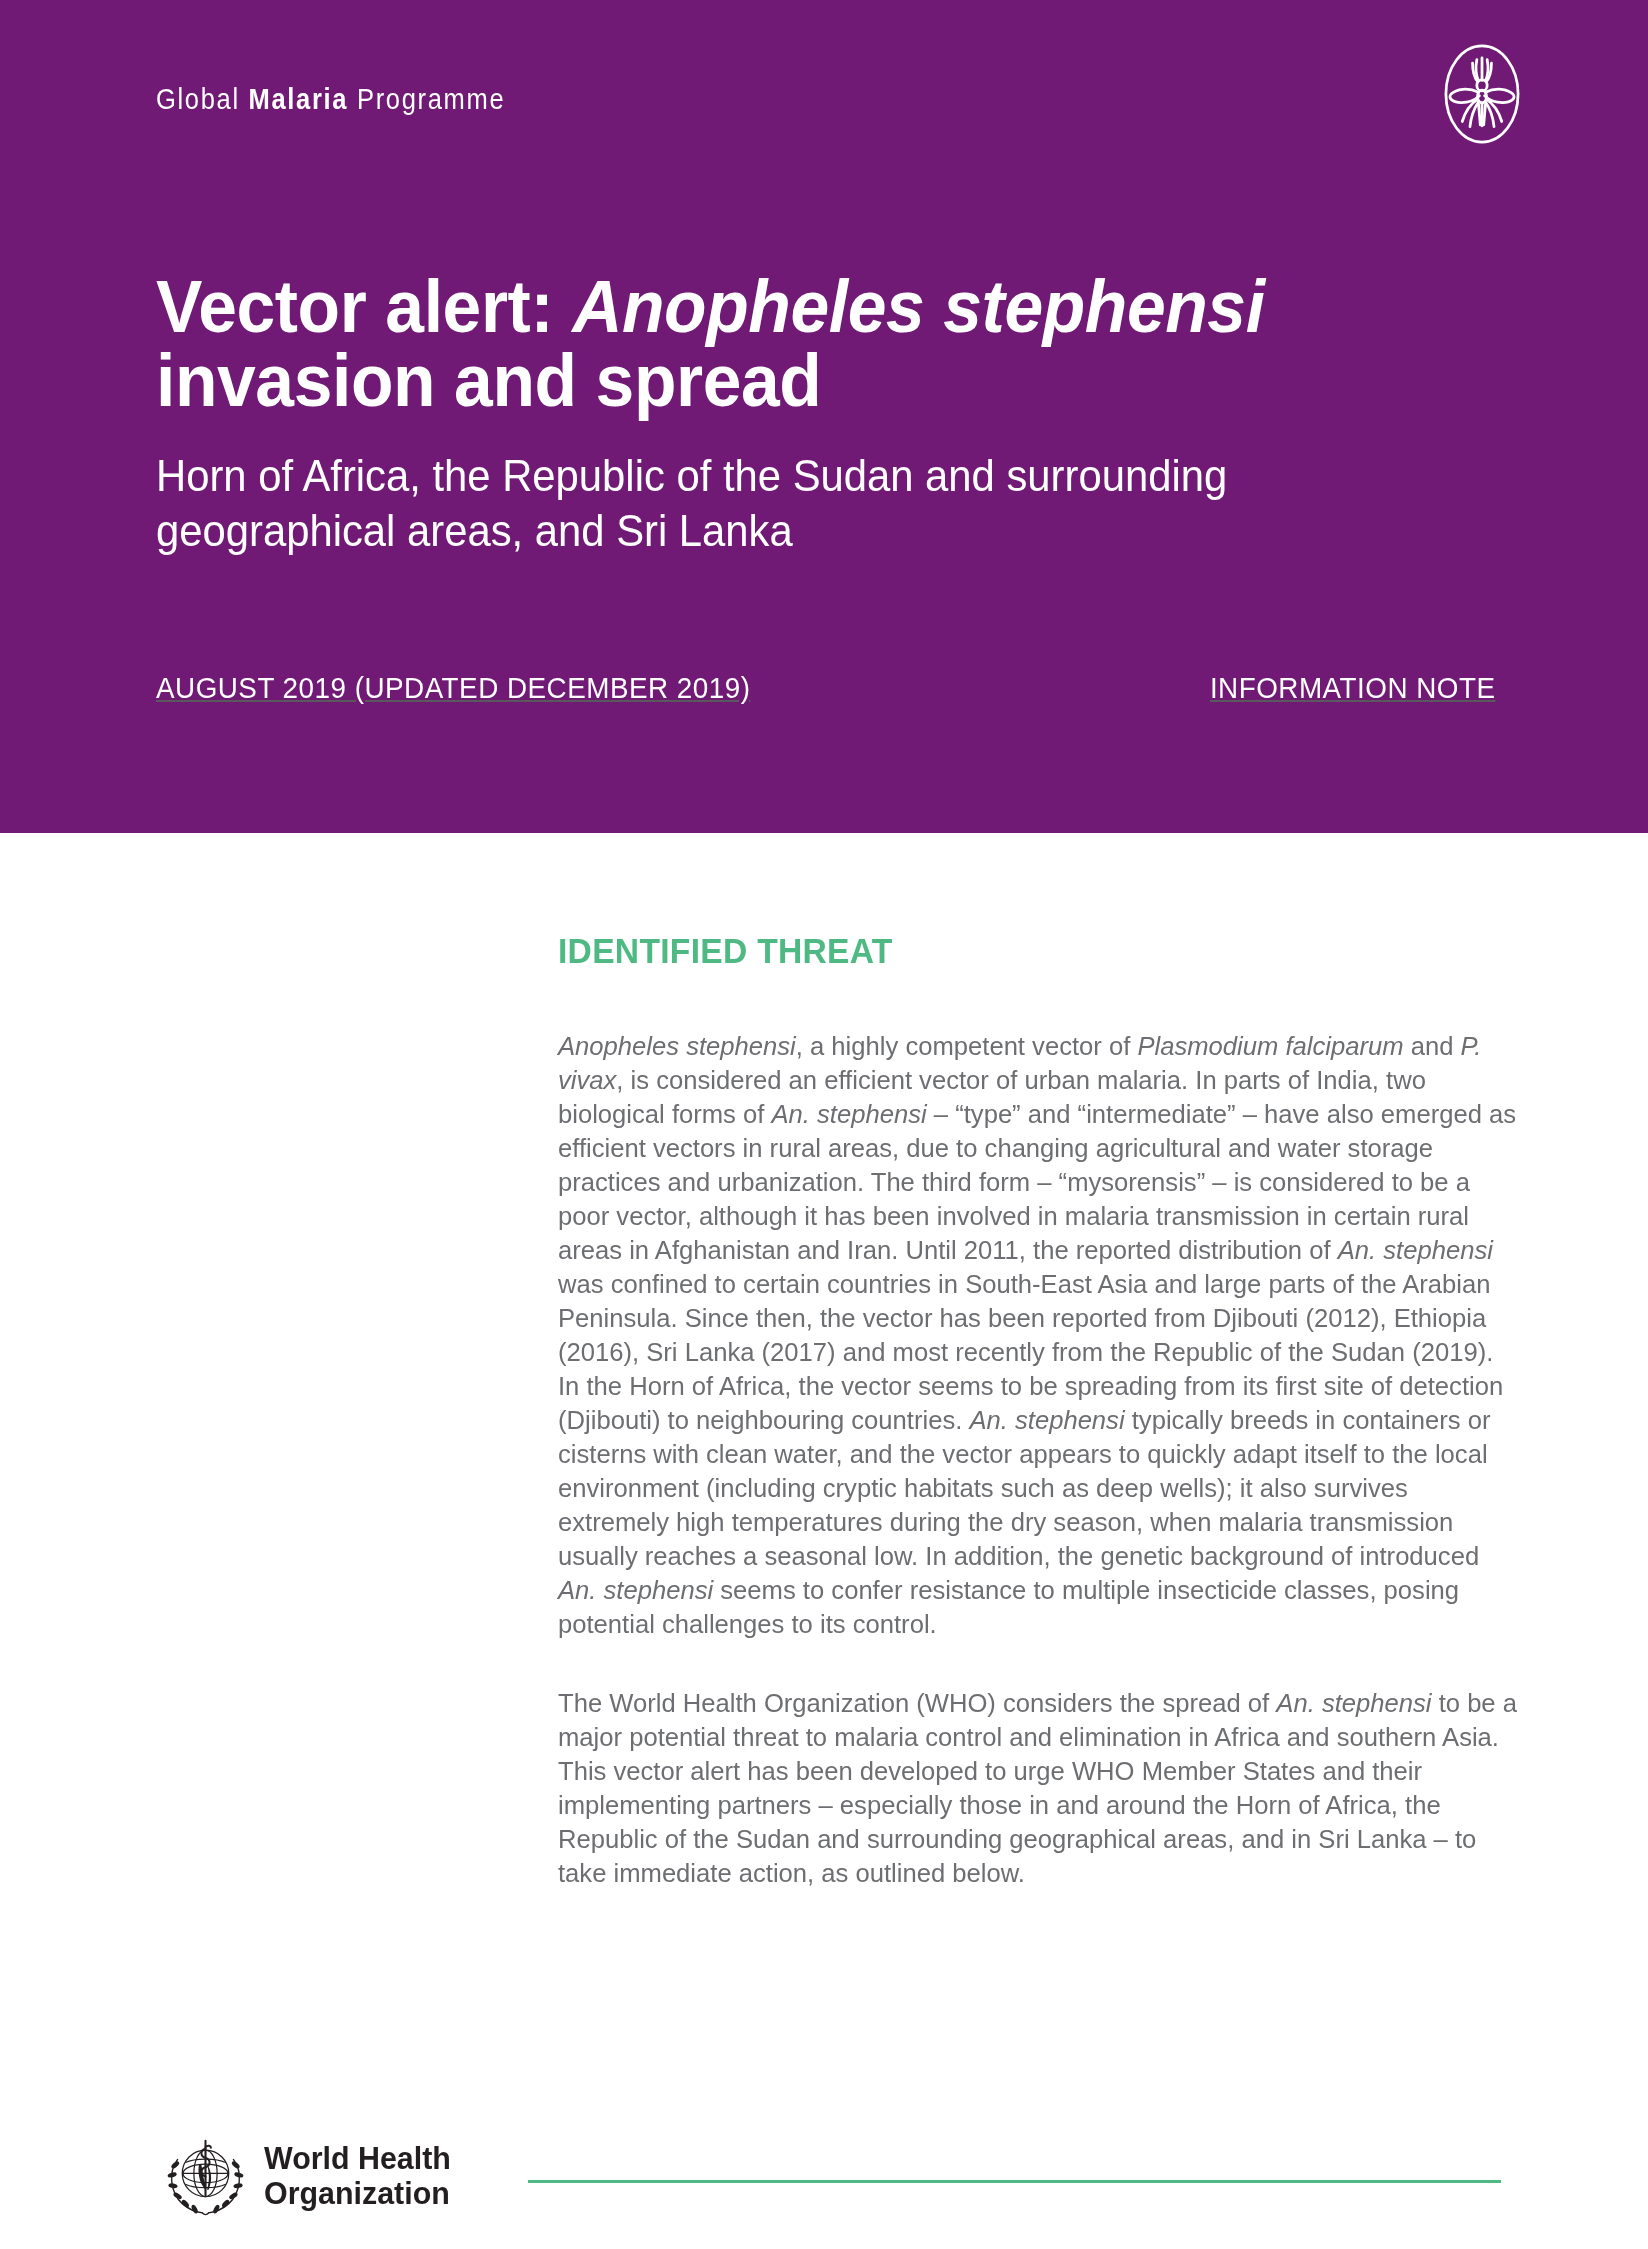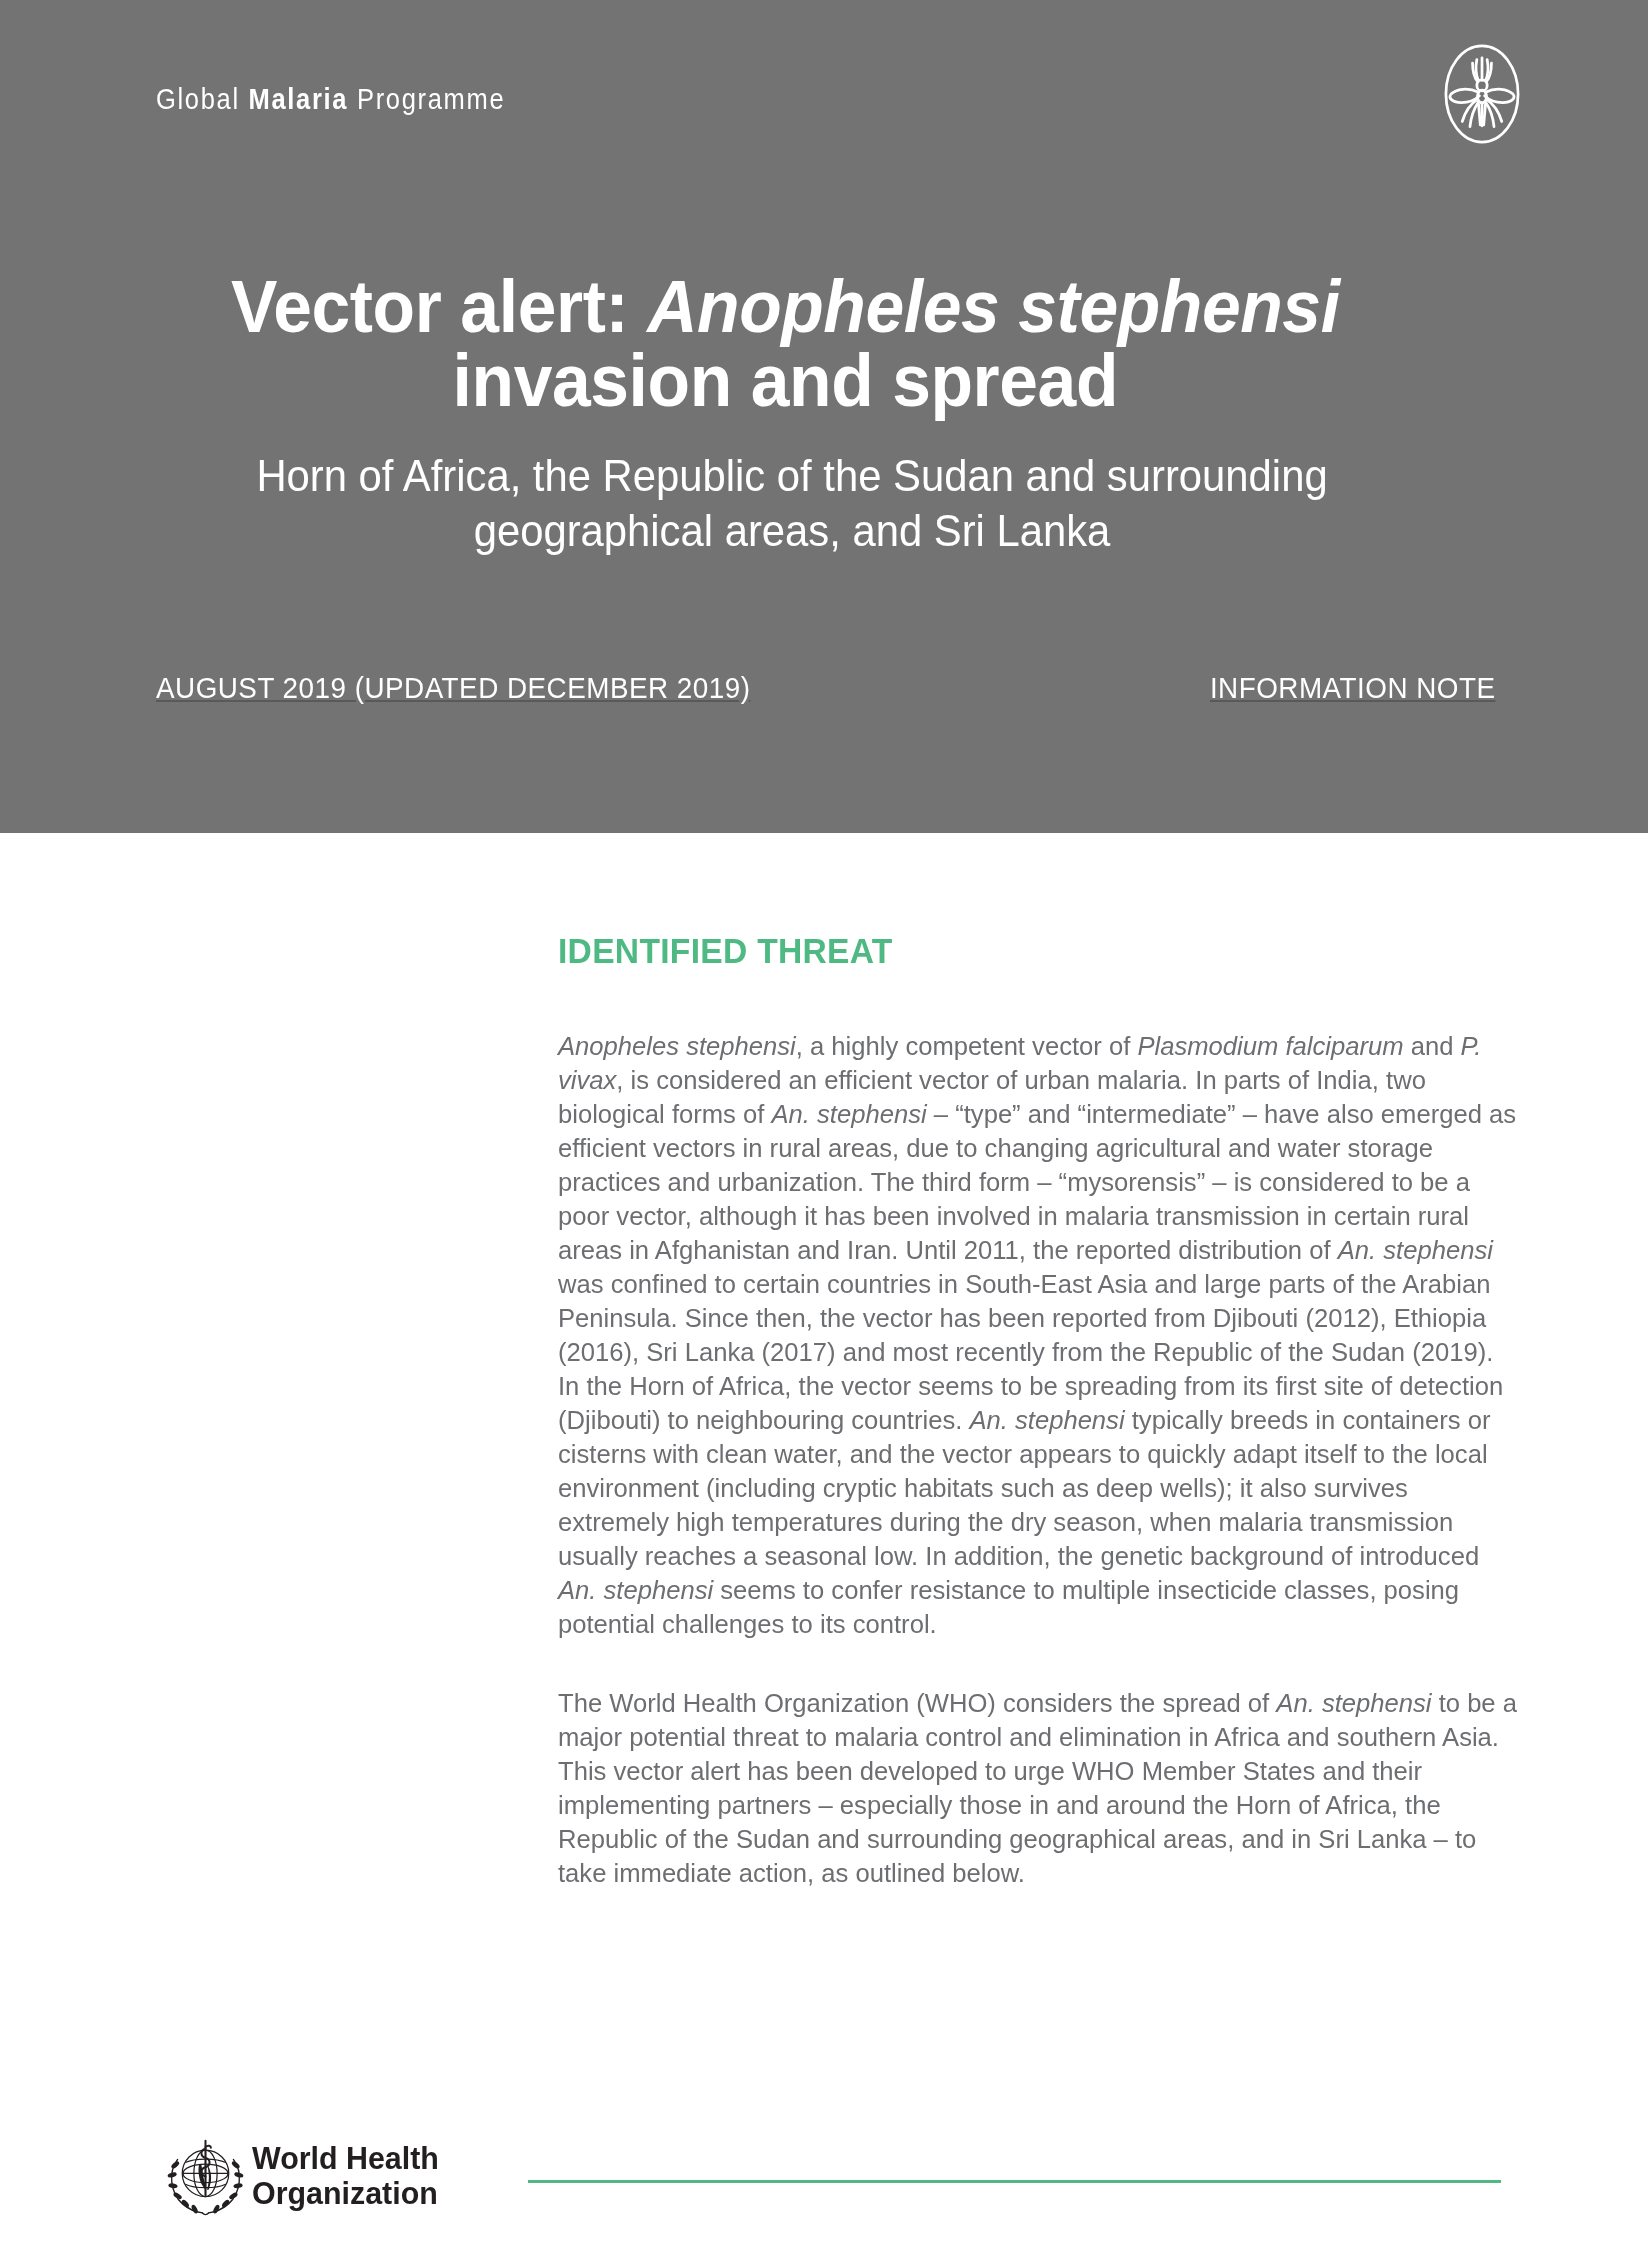--- a/index.html
+++ b/index.html
@@ -16,23 +16,22 @@
     overflow: hidden;
   }
 
   
   .header-band {
     position: absolute;
     left: 0;
     top: 0;
     width: 1648px;
     height: 833px;
-    background: #737373;
+    background: #701a75;
     box-sizing: border-box;
-    text-align: center;
   }
 
   .programme-line {
     position: absolute;
     left: 156px;
     top: 83px;
     font-size: 29px;
     letter-spacing: 1.9px;
     color: #ffffff;
     white-space: nowrap;
@@ -145,20 +144,21 @@
     bottom: 0;
     width: 1648px;
     height: 146px;
   }
   .who-logo {
     position: absolute;
     left: 159px;
     bottom: 27.5px;
     display: flex;
     align-items: center;
+    gap: 12px;
   }
   .who-emblem { width: 93px; height: 93px; display:block; }
   .who-wordmark {
     font-family: "Liberation Sans Narrow", "Liberation Sans", sans-serif;
     font-weight: 700;
     font-size: 32px;
     line-height: 1.08;
     color: #231f20;
     white-space: nowrap;
     transform: scaleX(0.95);

